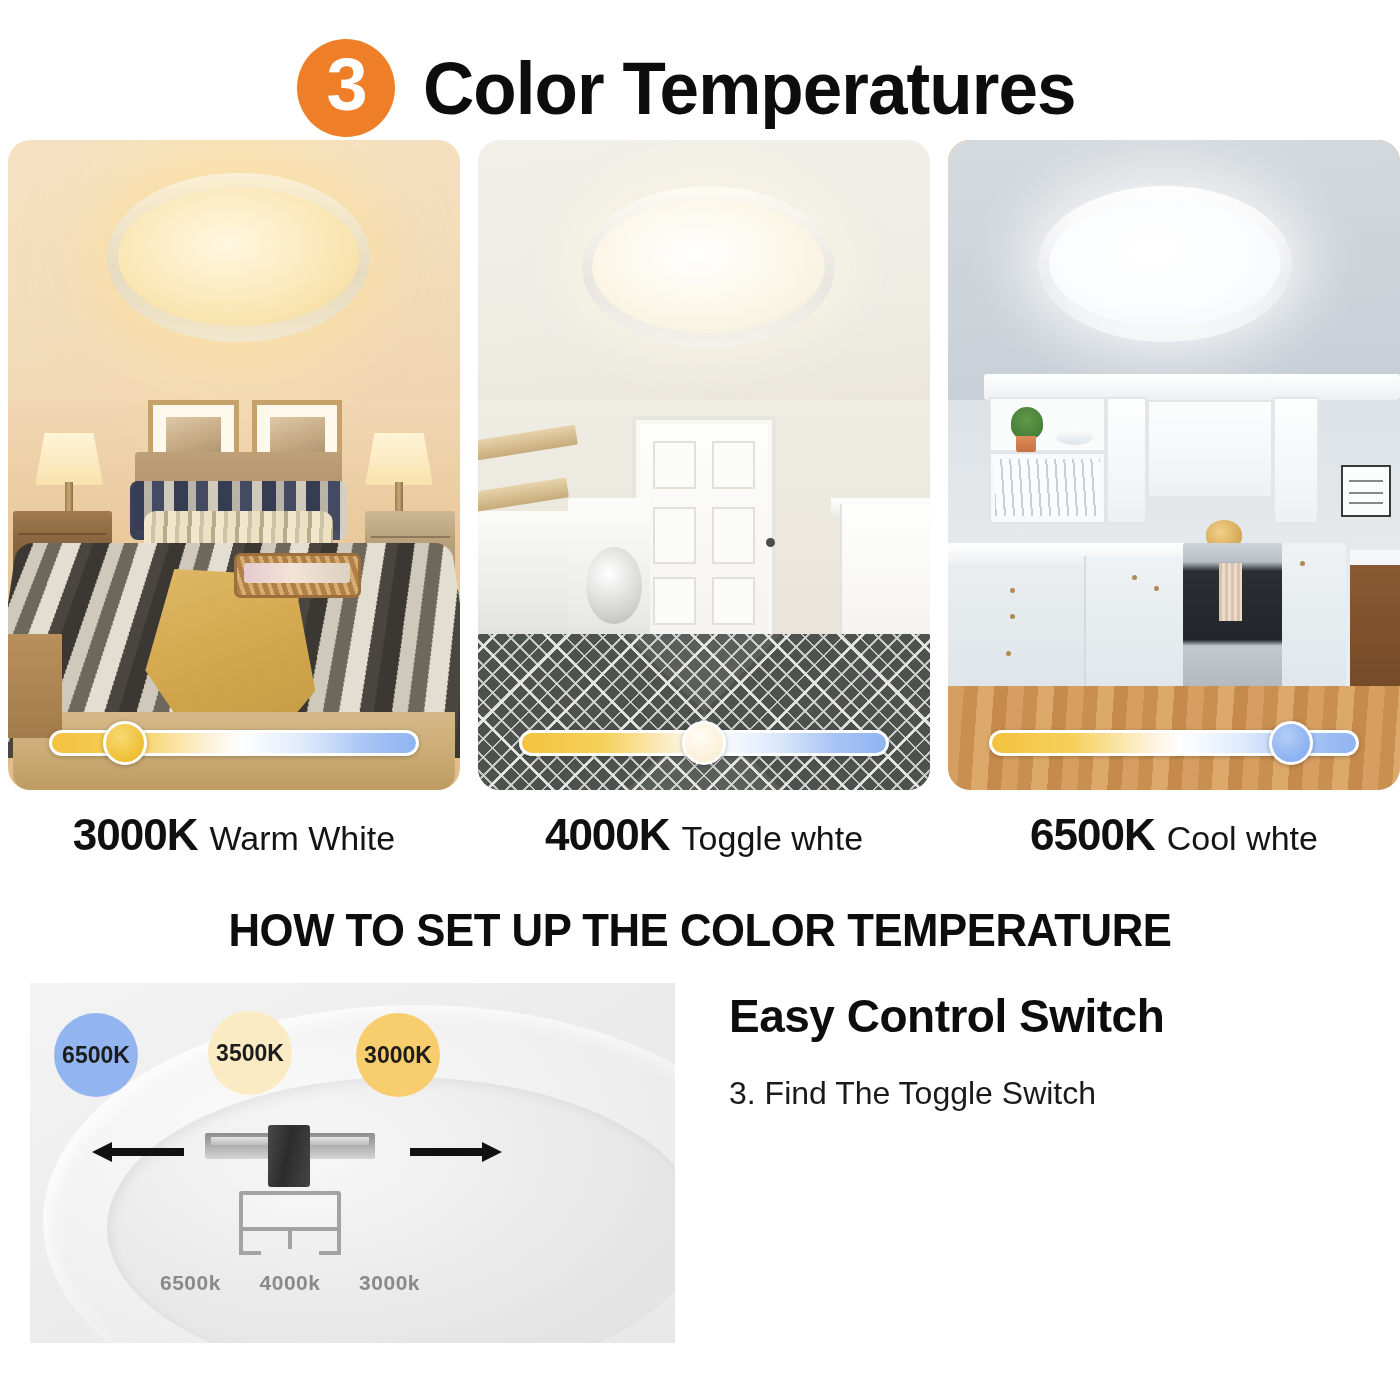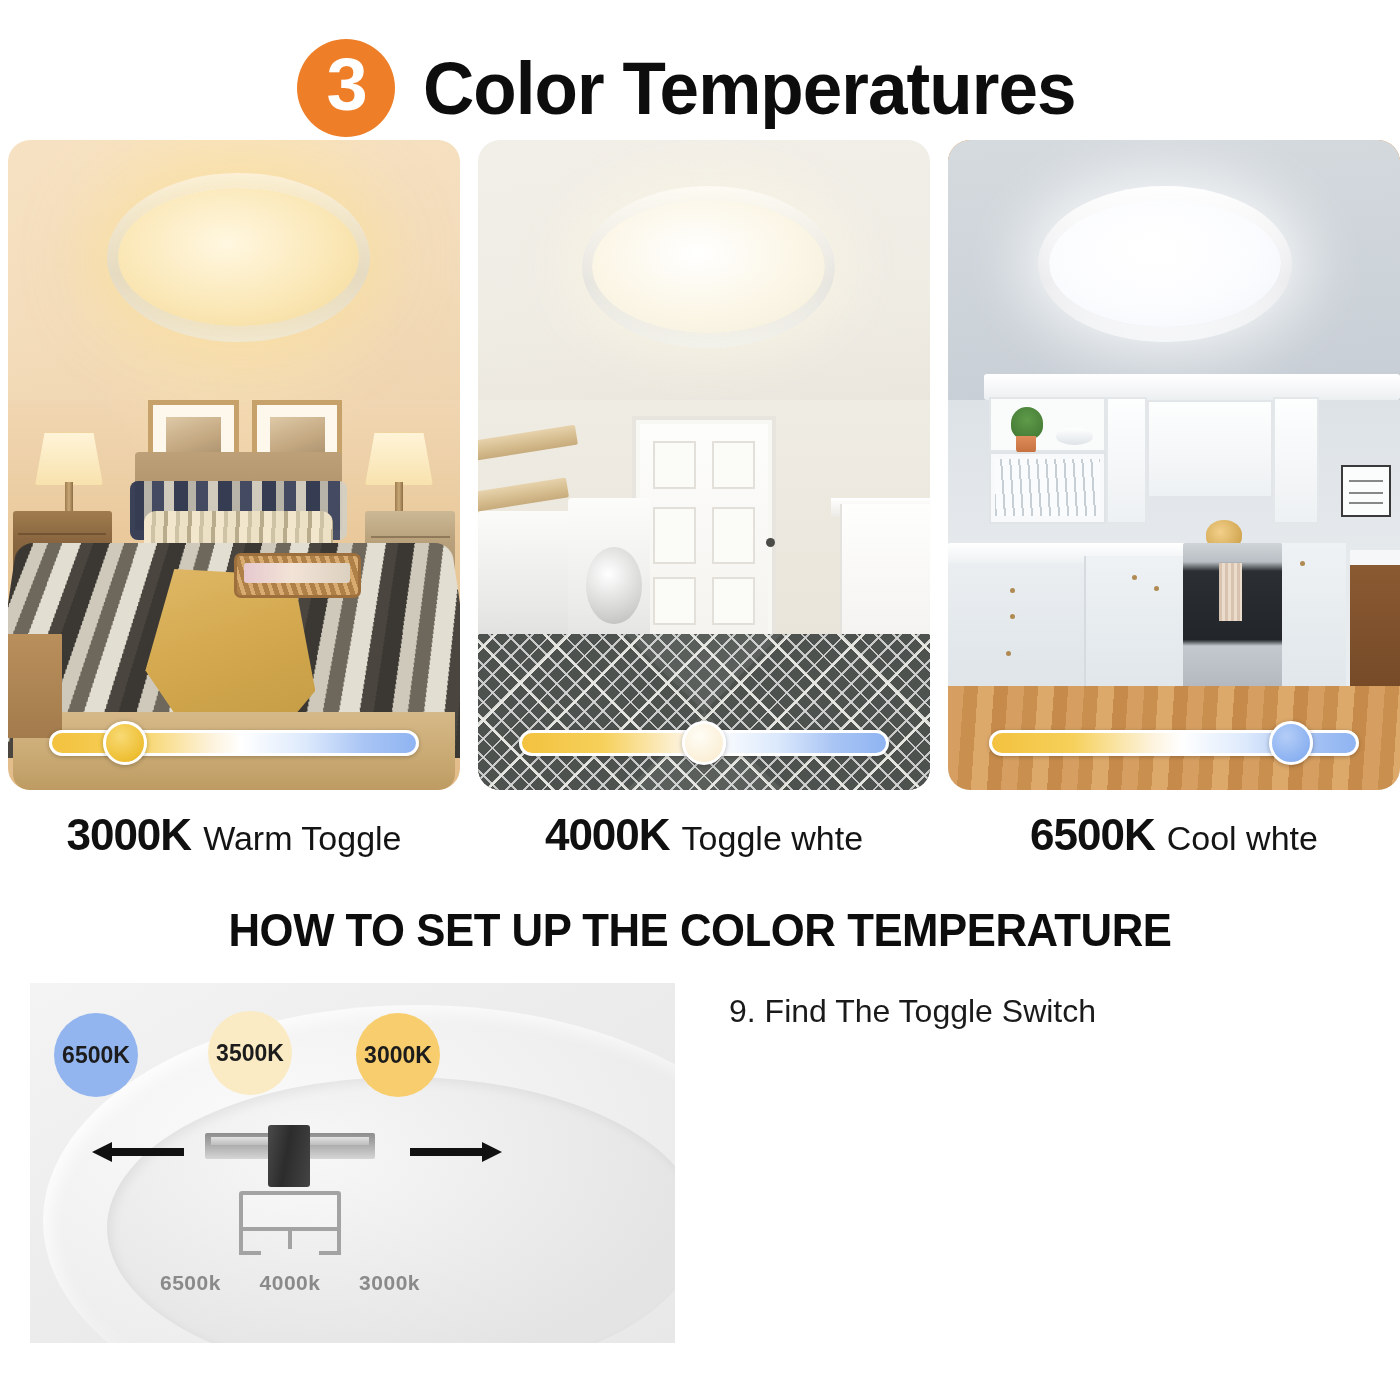--- a/index.html
+++ b/index.html
@@ -698,21 +698,21 @@
 
     <div class="slider" style="background: linear-gradient(90deg, rgb(243, 194, 63) 0%, rgb(246, 208, 90) 22%, rgb(253, 243, 221) 44%, rgb(255, 255, 255) 52%, rgb(220, 233, 252) 70%, rgb(168, 196, 244) 86%, rgb(143, 180, 242) 100%);">
       <div class="slider-knob" style="left:82%;background:radial-gradient(circle at 38% 32%, #b4cdf7, #8cb2f1 70%, #7aa3e9);"></div>
     </div>
   </div>
 </div>
 
 <div class="labels-row">
   <div class="label-cell">
     <span class="kelvin">3000K</span>
-    <span class="kelvin-desc">Warm Toggle</span>
+    <span class="kelvin-desc">Warm White</span>
   </div>
   <div class="label-cell">
     <span class="kelvin">4000K</span>
     <span class="kelvin-desc">Toggle whte</span>
   </div>
   <div class="label-cell">
     <span class="kelvin">6500K</span>
     <span class="kelvin-desc">Cool whte</span>
   </div>
 </div>
@@ -760,15 +760,16 @@
     </div>
 
     <div class="switch-labels">
       <span>6500k</span>
       <span>4000k</span>
       <span>3000k</span>
     </div>
   </div>
 
   <div class="bottom-text">
-    <div class="step">9. Find The Toggle Switch</div>
+    <div class="easy-title">Easy Control Switch</div>
+    <div class="step">3. Find The Toggle Switch</div>
   </div>
 </div>
 
 </body></html>

